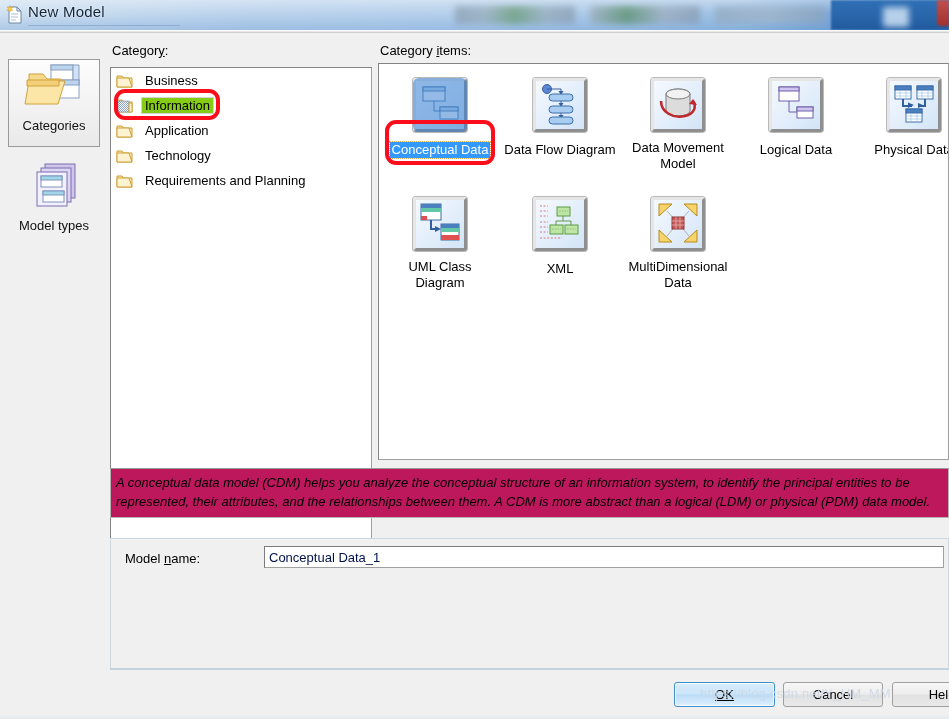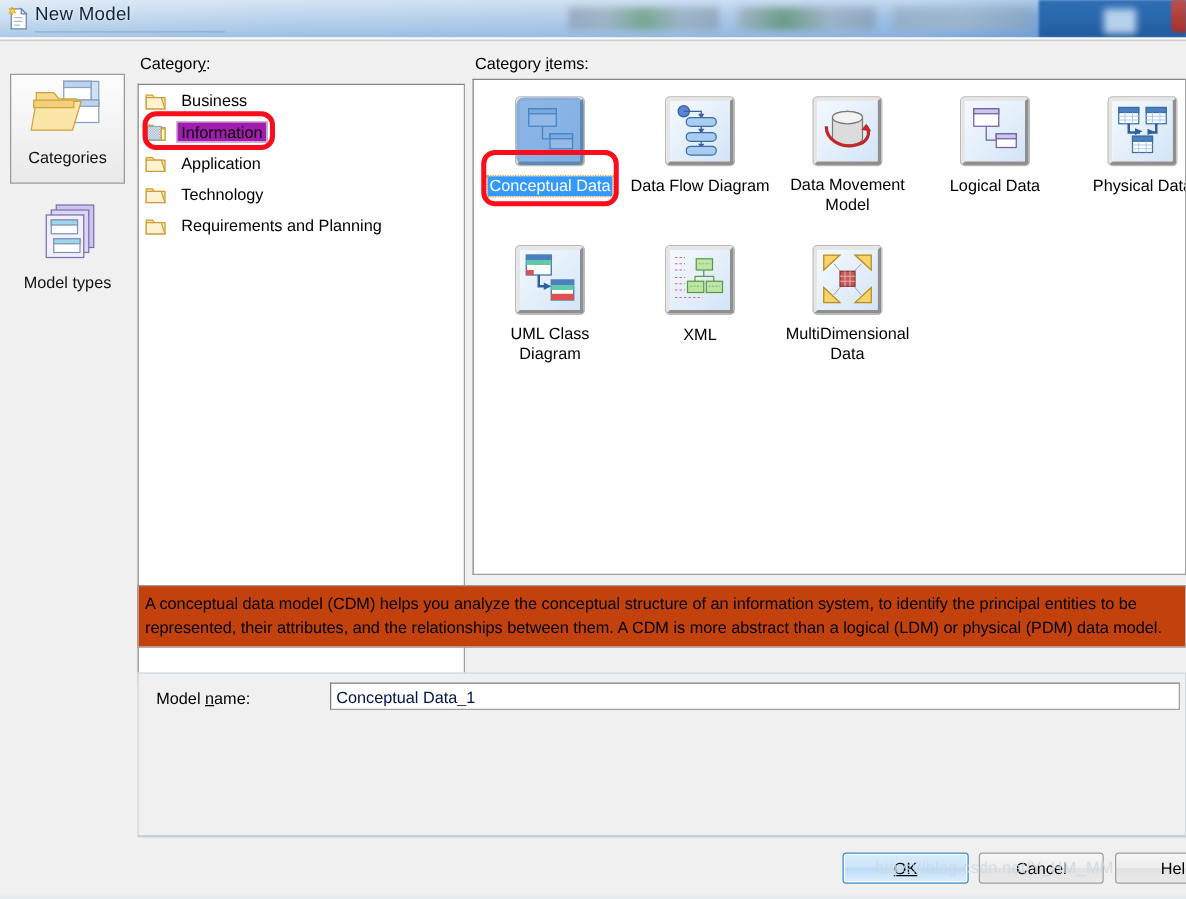--- a/index.html
+++ b/index.html
@@ -99,21 +99,21 @@
     border-top-color:#848484; border-left-color:#848484;
     overflow: hidden;
   }
   .cat-row {
     position: relative; height: 25px; padding-left: 5px;
     display: flex; align-items: center; gap: 8px;
     font-size: 13px; color: #000;
   }
   .cat-row .cr-lab { line-height: 1; padding: 2px 4px; }
   .cat-row.selected .cr-lab {
-    background: #a21caf; border: 1px solid #d4d4d4;
+    background: #84cc16; border: 1px solid #d4d4d4;
     padding: 1px 3px;
   }
 
   
   .folder { width: 17px; height: 15px; position: relative; flex: 0 0 17px; }
 
   
   #items-panel {
     position: absolute; left: 378px; top: 63px; width: 571px; height: 397px;
     background: #ffffff;
@@ -145,25 +145,25 @@
 
   
   .tile.sel-overlay::after {
     content:''; position:absolute; left:-3px; top:-3px; right:-3px; bottom:-3px;
     background: rgba(58,130,210,.55); border-radius: 6px;
   }
 
   
   #desc-box {
     position: absolute; left: 110px; top: 468px; width: 839px; height: 50px;
-    background: #c2410c;
+    background: #be185d;
     border: 1px solid #b4b4b4;
     border-top-color: #9a9a9a;
     padding: 4px 5px 0 5px;
-    font-size: 13px; color: #000; line-height: 19px;
+    font-size: 13px; color: #000; line-height: 19px; font-style: italic;
   }
 
   
   #name-box {
     position: absolute; left: 110px; top: 538px; width: 839px; height: 132px;
     background: #f0f0f0;
     border: 1px solid #cdd7e0;
     border-bottom: 2px solid #c3d2df;
   }
   #lbl-modelname { position: absolute; left: 14px; top: 12px; font-size: 13px; color: #000; }

